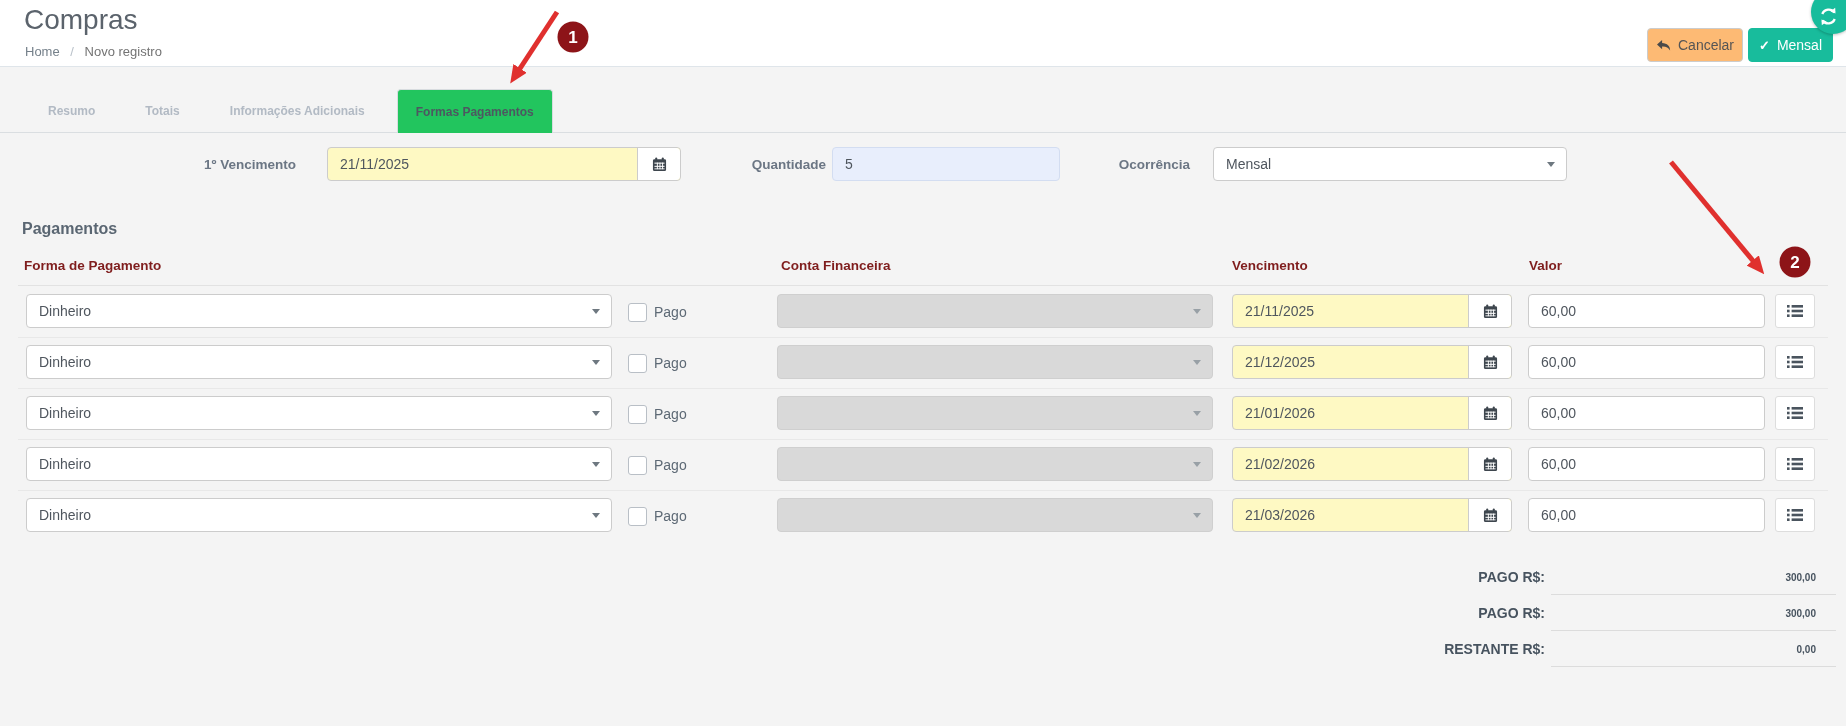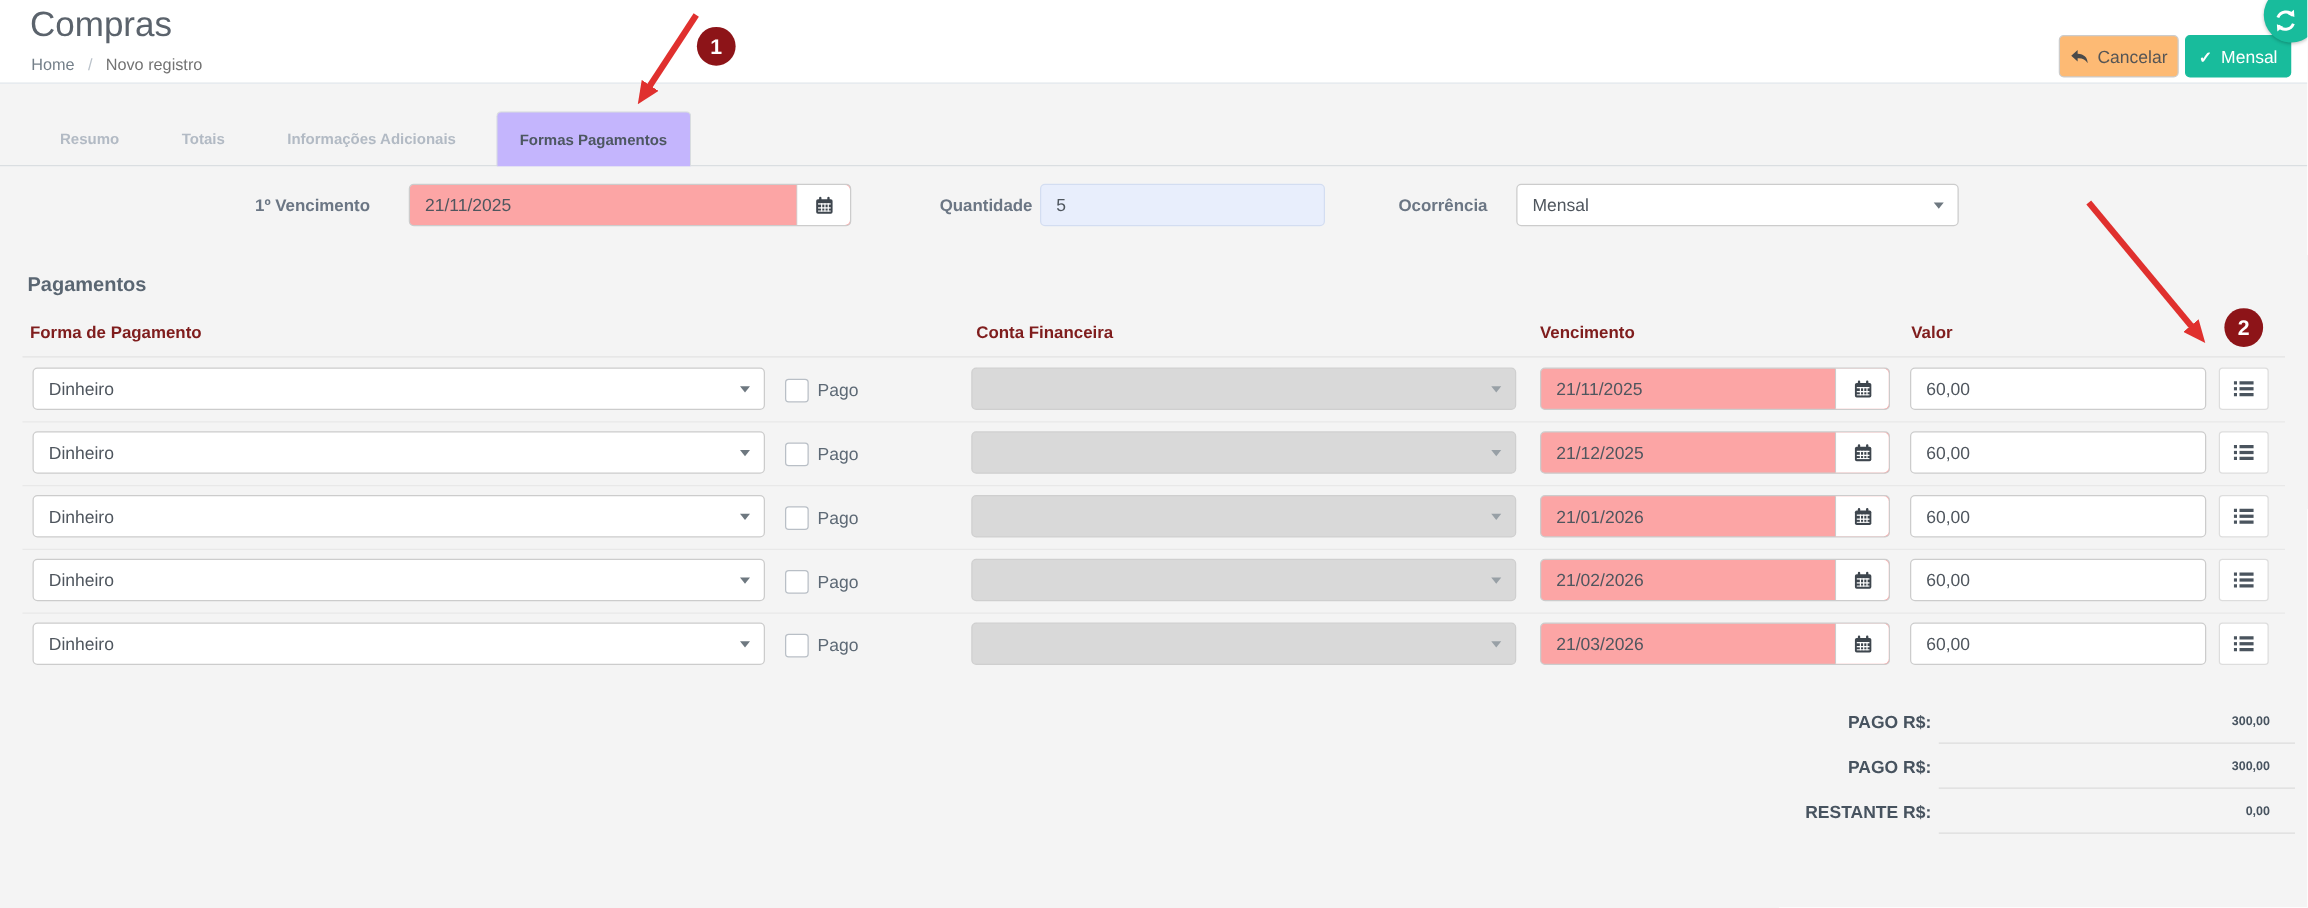--- a/index.html
+++ b/index.html
@@ -19,27 +19,27 @@
   .btn-save .chk{font-size:13px;font-weight:bold;}
   .fab{position:absolute;left:1811px;top:-10px;width:44px;height:44px;border-radius:50%;
        background:#18bc9c;z-index:30;display:flex;align-items:flex-end;justify-content:flex-start;
        padding:0 0 7px 7px;box-sizing:border-box;box-shadow:0 1px 3px rgba(0,0,0,.25);cursor:pointer;}
   
   .content{position:absolute;left:0;top:66px;right:0;bottom:0;background:#f4f4f4;}
   .navline{position:absolute;left:0;top:132px;right:0;height:1px;background:#dadee1;}
   .tabs{position:absolute;left:30px;top:89px;height:44px;display:flex;z-index:2;}
   .tab{line-height:44px;padding:0 18px;margin-right:14px;font-size:12px;font-weight:bold;
        color:#b2bac4;cursor:pointer;box-sizing:border-box;}
-  .tab.active{background:#c4b5fd;border:1px solid #d8dcdf;border-bottom:none;border-radius:4px 4px 0 0;
+  .tab.active{background:#22c55e;border:1px solid #d8dcdf;border-bottom:none;border-radius:4px 4px 0 0;
        color:#4d5761;}
   
   .lbl{position:absolute;font-size:13.5px;font-weight:bold;color:#6b7684;text-align:right;line-height:20px;}
   .tinput{position:absolute;height:34px;box-sizing:border-box;background:#fff;border:1px solid #ccc;
        border-radius:4px;font-size:14px;color:#4f565e;padding:0 12px;font-family:inherit;outline:none;}
-  .group{position:absolute;height:34px;box-sizing:border-box;background:#fca5a5;border:1px solid #ccc;border-radius:4px;}
+  .group{position:absolute;height:34px;box-sizing:border-box;background:#fef9c3;border:1px solid #ccc;border-radius:4px;}
   .group input{position:absolute;left:0;top:0;bottom:0;border:none;background:transparent;outline:none;
        font-size:14px;color:#4f565e;padding:0 12px;font-family:inherit;width:calc(100% - 42px);box-sizing:border-box;}
   .group .addon{position:absolute;right:0;top:0;bottom:0;width:42px;border-left:1px solid #ccc;
        display:flex;align-items:center;justify-content:center;cursor:pointer;background:#fff;border-radius:0 4px 4px 0;}
   .select{position:absolute;height:34px;box-sizing:border-box;background:#fff;border:1px solid #ccc;
        border-radius:4px;font-size:14px;color:#4f565e;line-height:32px;padding:0 28px 0 12px;cursor:pointer;}
   .select .caret{position:absolute;right:11px;top:14px;width:0;height:0;
        border-left:4.5px solid transparent;border-right:4.5px solid transparent;border-top:5px solid #6e7880;}
   .select.disabled{background:#d9d9d9;border-color:#cfcfcf;cursor:default;}
   .select.disabled .caret{border-top-color:#98a0a6;}

